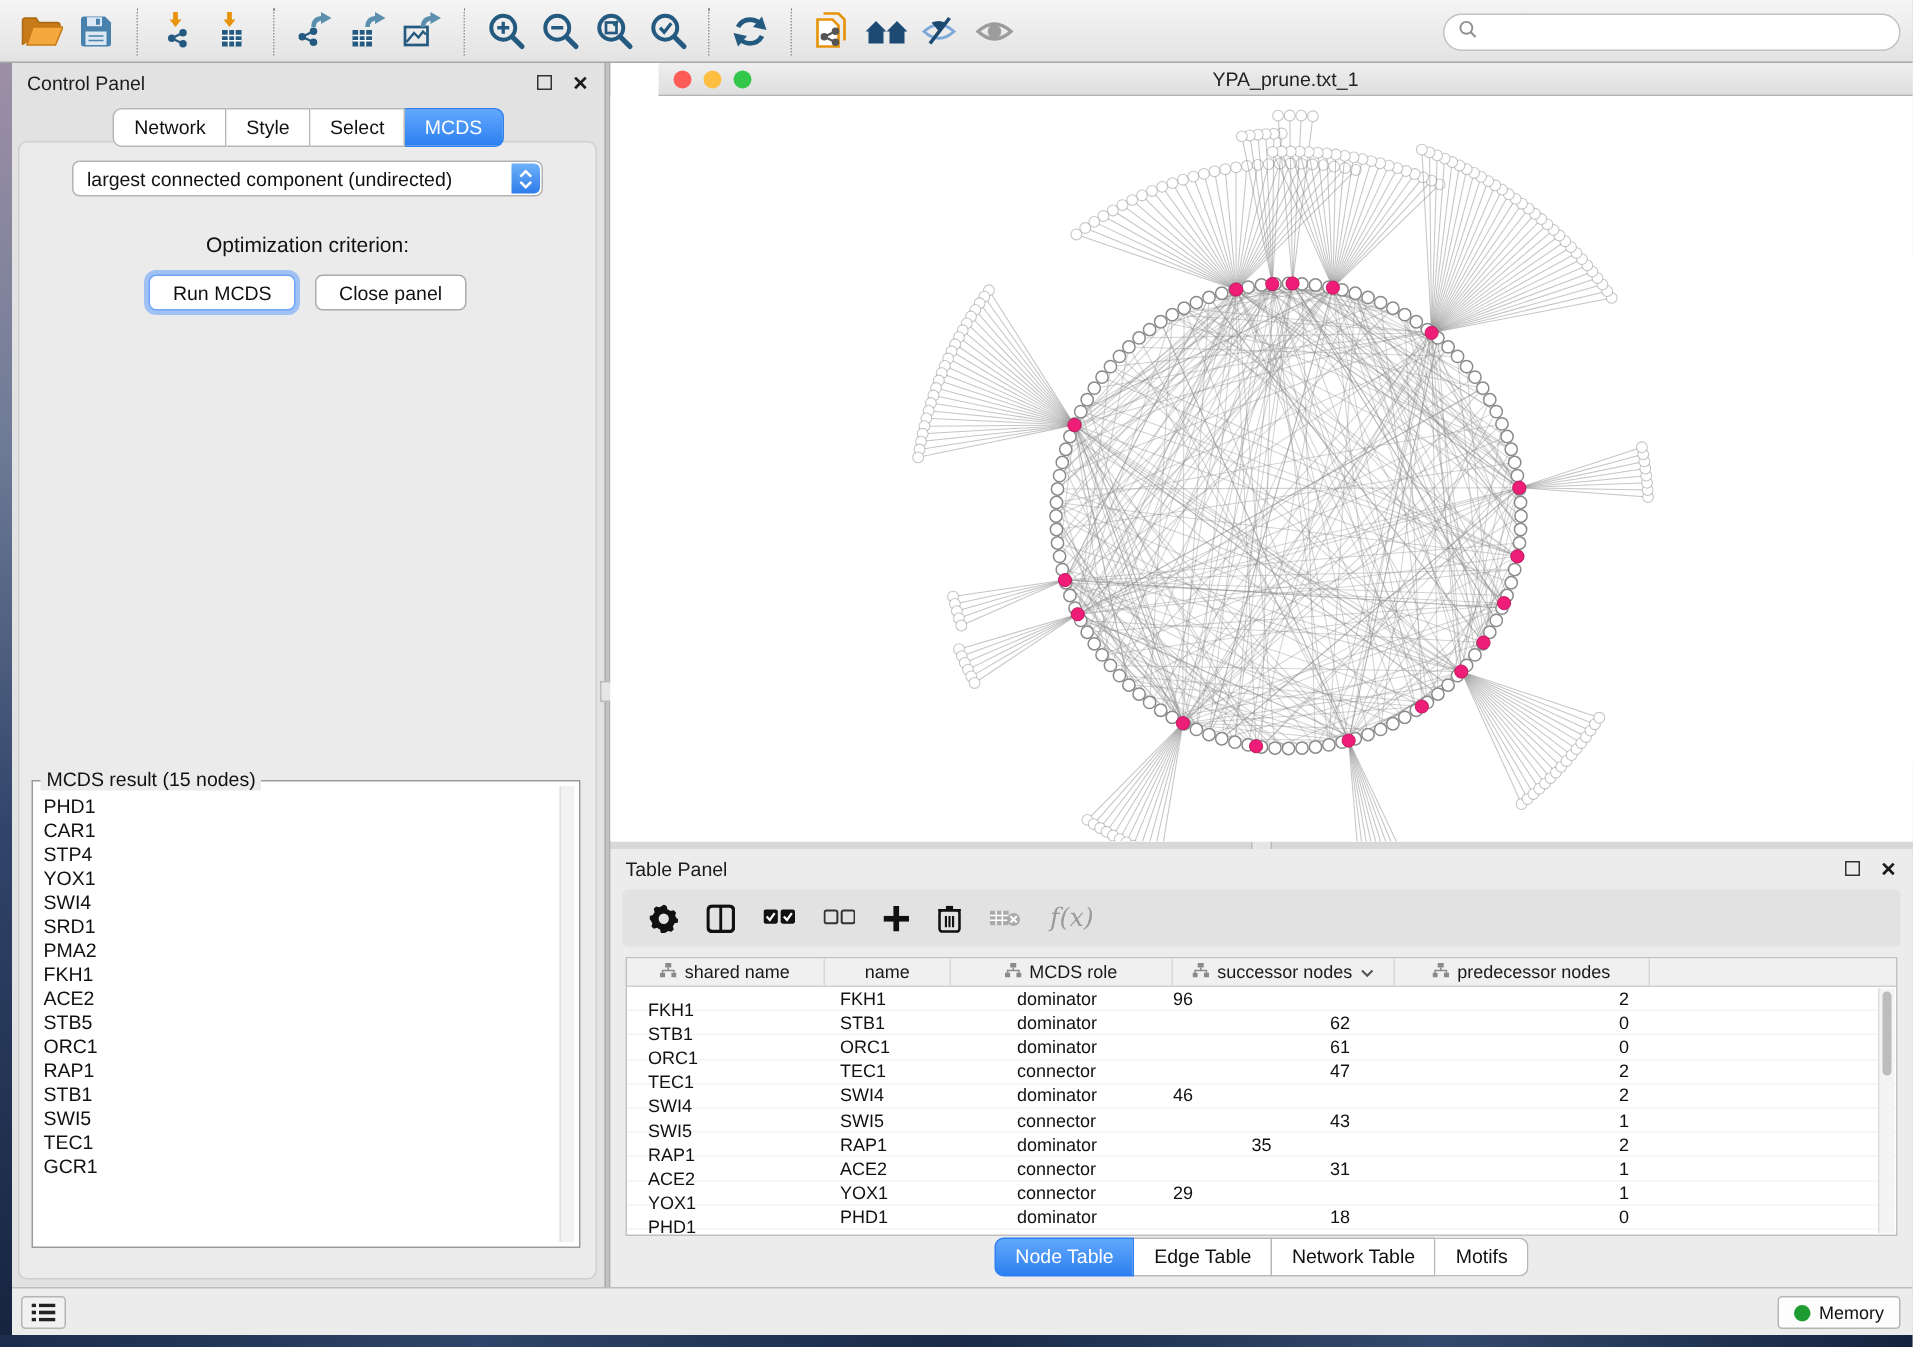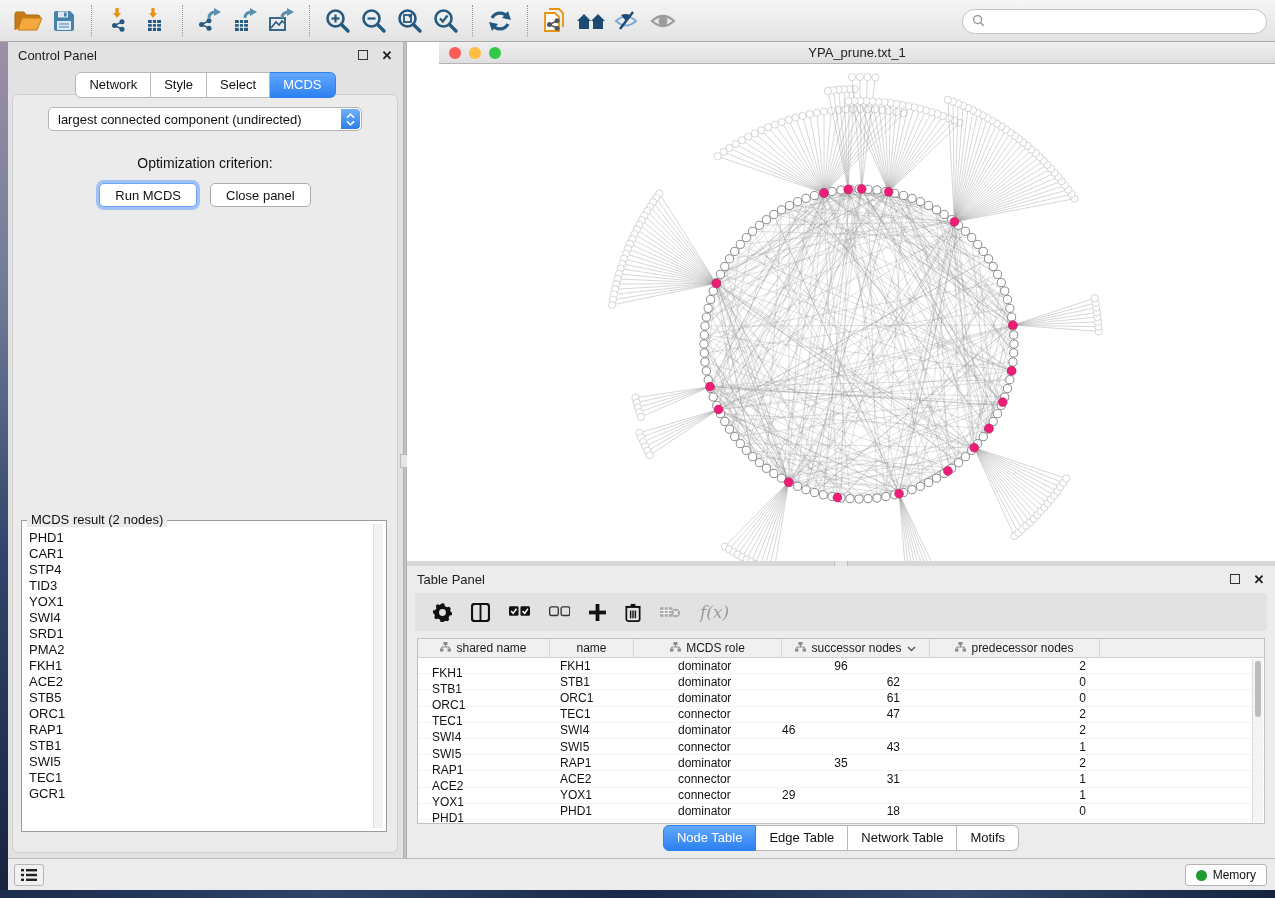--- a/index.html
+++ b/index.html
@@ -319,26 +319,25 @@
             <polyline points="1,1 5,5 9,1" fill="none" stroke="#fff" stroke-width="1.8"></polyline>
           </svg>
       </span>
     </div>
     <div id="opt-label">Optimization criterion:</div>
     <div class="btn-row">
       <div class="pbtn focused">Run MCDS</div>
       <div class="pbtn">Close panel</div>
     </div>
     <div id="result-group">
-      <div id="result-label">MCDS result (2 nodes)</div>
+      <div id="result-label">MCDS result (15 nodes)</div>
       <div id="result-list">
           <div>PHD1</div>
           <div>CAR1</div>
           <div>STP4</div>
-          <div>TID3</div>
           <div>YOX1</div>
           <div>SWI4</div>
           <div>SRD1</div>
           <div>PMA2</div>
           <div>FKH1</div>
           <div>ACE2</div>
           <div>STB5</div>
           <div>ORC1</div>
           <div>RAP1</div>
           <div>STB1</div>
@@ -1273,21 +1272,21 @@
             </svg></span>
           <span>predecessor nodes</span>
         </div>
         <div class="th" style="flex: 1 1 0%; border-right: none;"></div>
       </div>
     <div id="tbl-body">
         <div class="tbl-row">
           <div class="td" style="width: 132px; text-align: left; padding: 14px 0px 0px 14px;">FKH1</div>
           <div class="td" style="width: 84px; text-align: left; padding: 0px 0px 0px 10px;">FKH1</div>
           <div class="td" style="width: 148px; text-align: left; padding: 0px 0px 0px 44px;">dominator</div>
-          <div class="td" style="width: 148px; text-align: center; padding: 0px 30px 0px 0px;">96</div>
+          <div class="td" style="width: 148px; text-align: left; padding: 0px 30px 0px 0px;">96</div>
           <div class="td" style="width: 170px; text-align: right; padding: 0px 14px 0px 0px;">2</div>
         </div>
         <div class="tbl-row">
           <div class="td" style="width: 132px; text-align: left; padding: 14px 0px 0px 14px;">STB1</div>
           <div class="td" style="width: 84px; text-align: left; padding: 0px 0px 0px 10px;">STB1</div>
           <div class="td" style="width: 148px; text-align: left; padding: 0px 0px 0px 44px;">dominator</div>
           <div class="td" style="width: 148px; text-align: right; padding: 0px 30px 0px 0px;">62</div>
           <div class="td" style="width: 170px; text-align: right; padding: 0px 14px 0px 0px;">0</div>
         </div>
         <div class="tbl-row">

